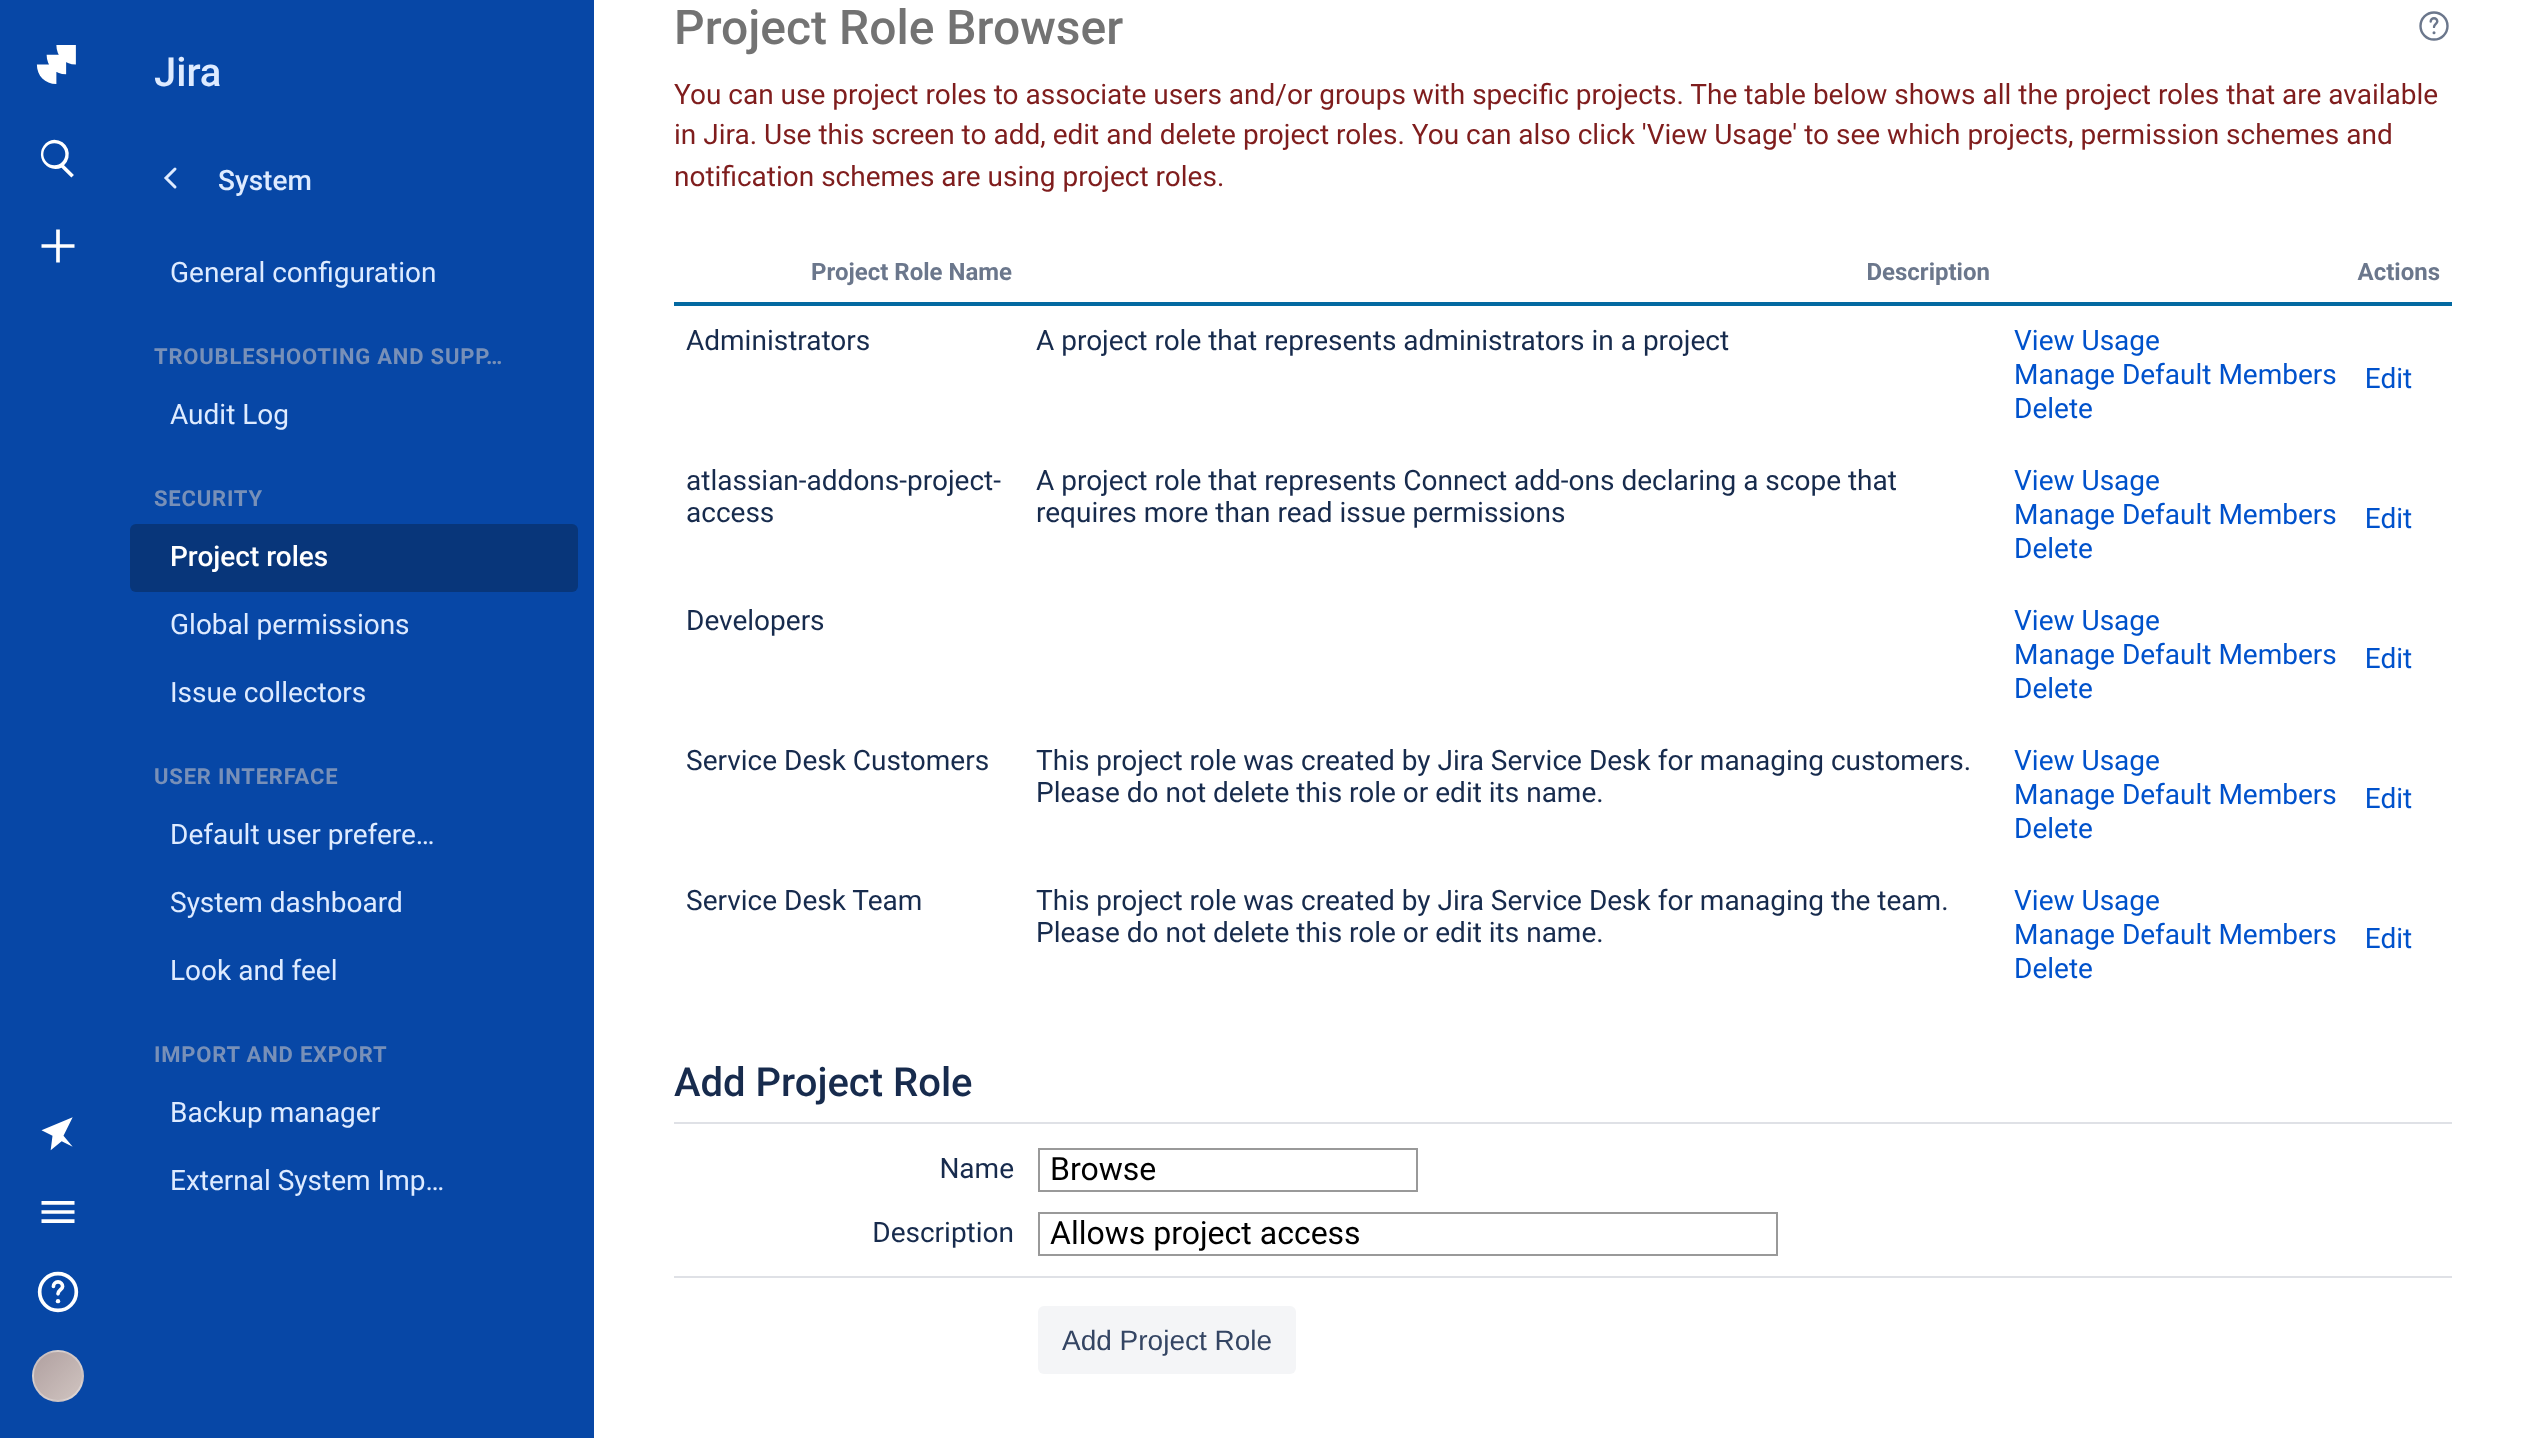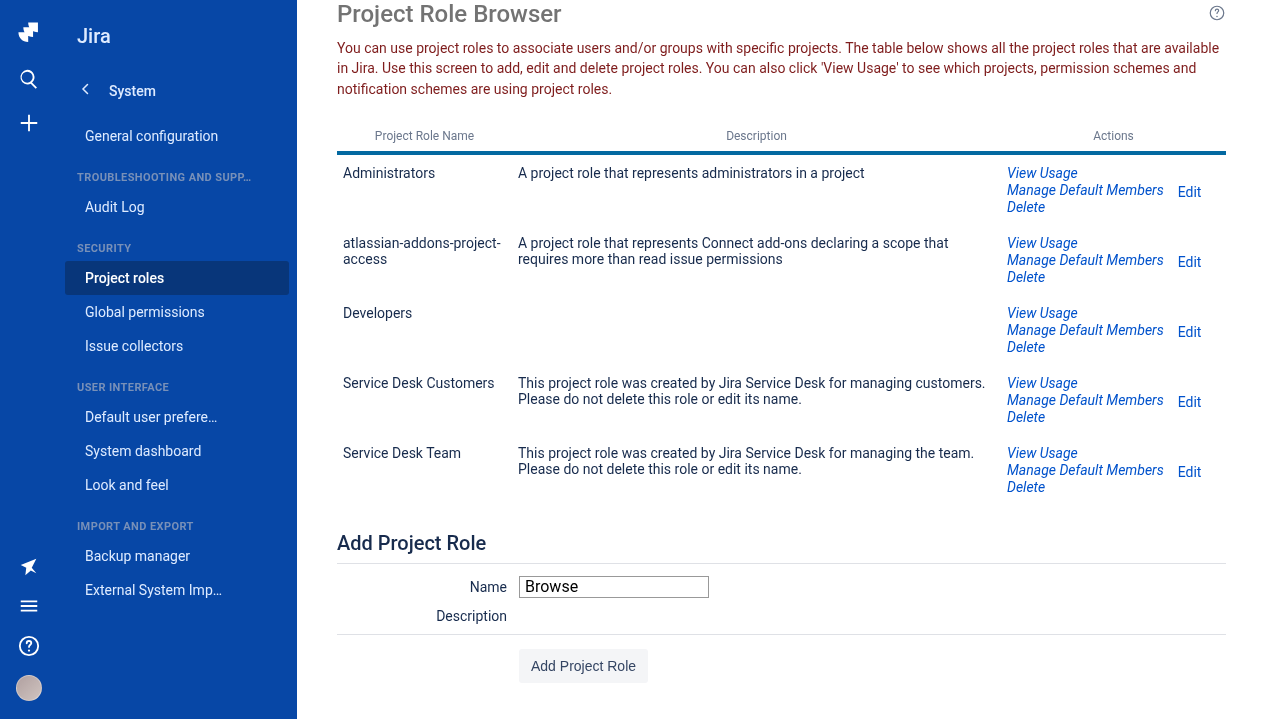--- a/index.html
+++ b/index.html
@@ -109,37 +109,37 @@
     font-size: 14px;
     line-height: 1.45;
     margin-bottom: 22px;
   }
   table.roles {
     width: 100%;
     border-collapse: collapse;
     margin-bottom: 26px;
   }
   table.roles th {
-    text-align: center;
+    text-align: right;
     font-size: 12px;
-    font-weight: 400;
+    font-weight: 700;
     color: #6b778c;
     padding: 8px 6px;
-    border-bottom: 4px solid #0369a1;
+    border-bottom: 2px solid #0369a1;
   }
   table.roles td {
     vertical-align: top;
     padding: 10px 6px;
     font-size: 14px;
   }
   tbody tr + tr td { padding-top: 22px; }
   .actions-cell { white-space:nowrap; }
   .link { color: #0052cc; cursor: pointer; }
   .link + .link::before { content:""; }
-  .action-links { display:flex; flex-direction:column; gap:1px;font-style:italic;}
+  .action-links { display:flex; flex-direction:column; gap:1px;}
   .action-right { display:flex; gap:14px; align-items:flex-start;}
   h2.sub-title {
     font-size: 20px;
     font-weight: 500;
     margin: 6px 0 8px 0;
     border-bottom: none;
   }
   .section-divider { border-top: 1px solid #dfe1e6; margin-top:4px; margin-bottom:12px;}
   .form-row {
     display:flex;
@@ -345,19 +345,20 @@
 
   <h2 class="sub-title">Add Project Role</h2>
   <div class="section-divider"></div>
 
   <div class="form-row">
     <label class="form-label">Name</label>
     <input class="text-input w-short" value="Browse" style="">
   </div>
   <div class="form-row">
     <label class="form-label">Description</label>
+    <input class="text-input w-long" value="Allows project access" style="">
   </div>
   <div class="form-divider"></div>
   <div class="form-row">
     <span class="form-label"></span>
     <button class="btn">Add Project Role</button>
   </div>
 </div>
 
 </body></html>

